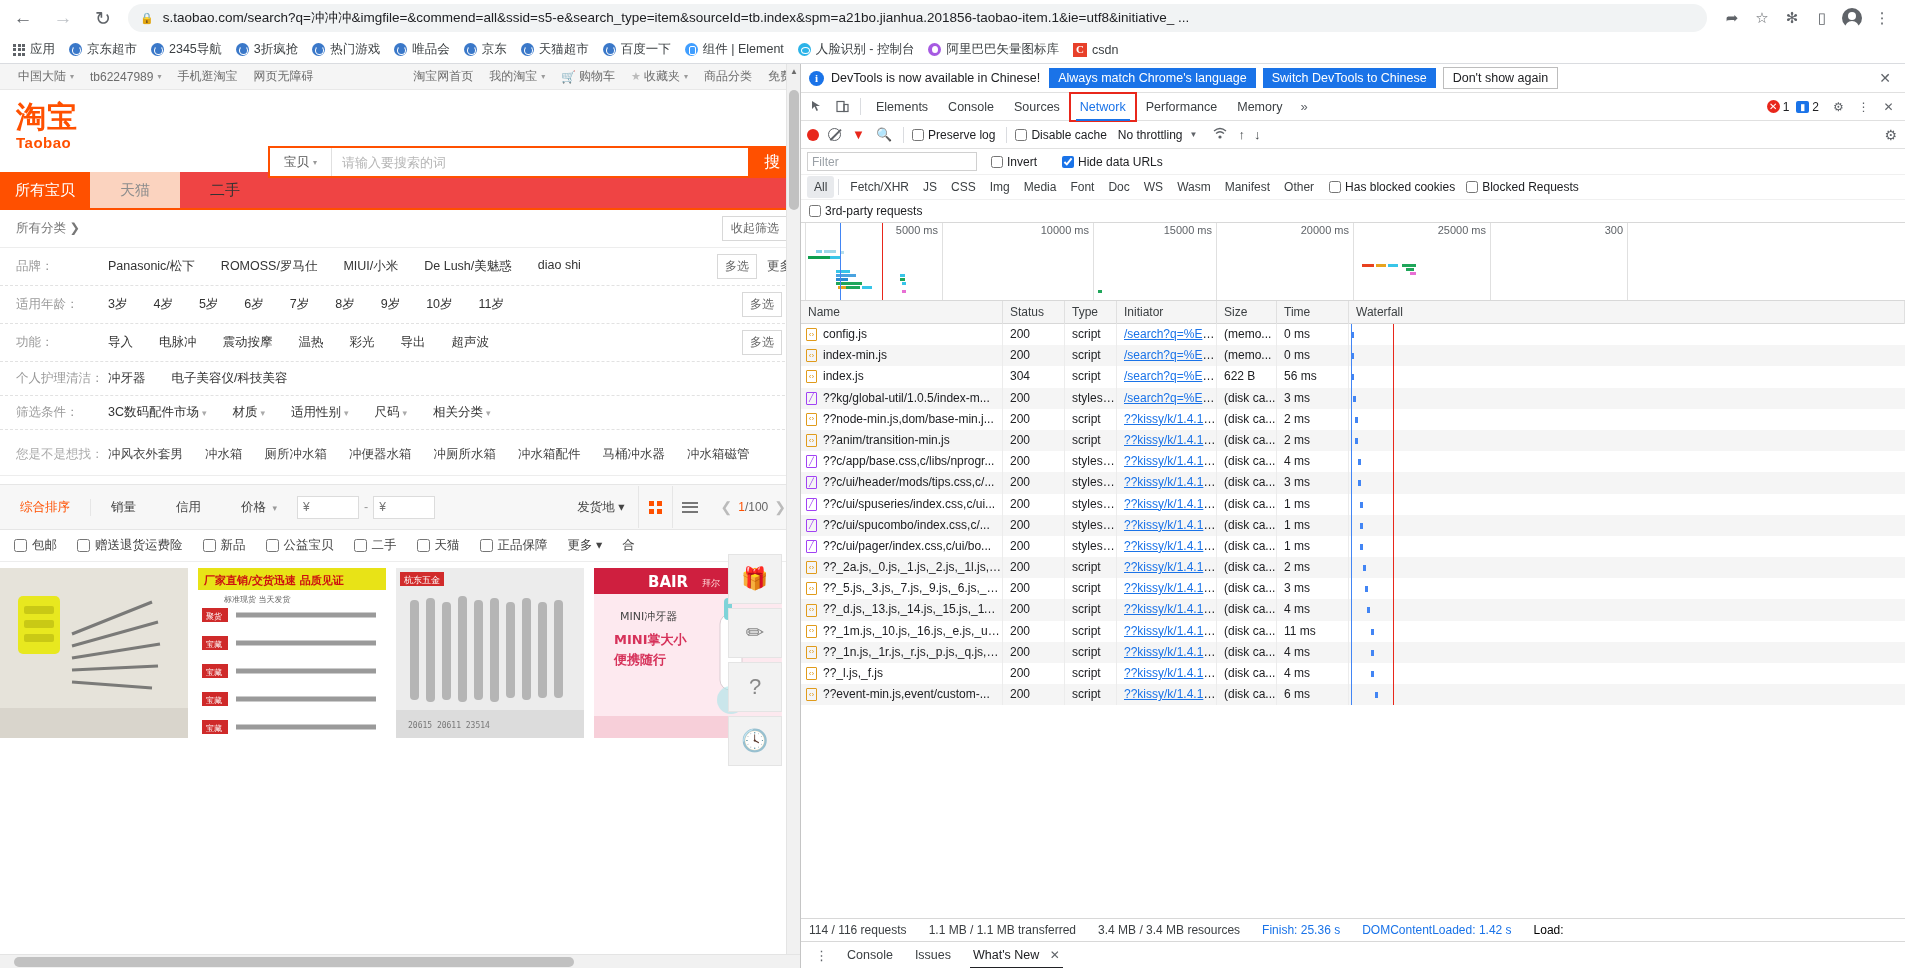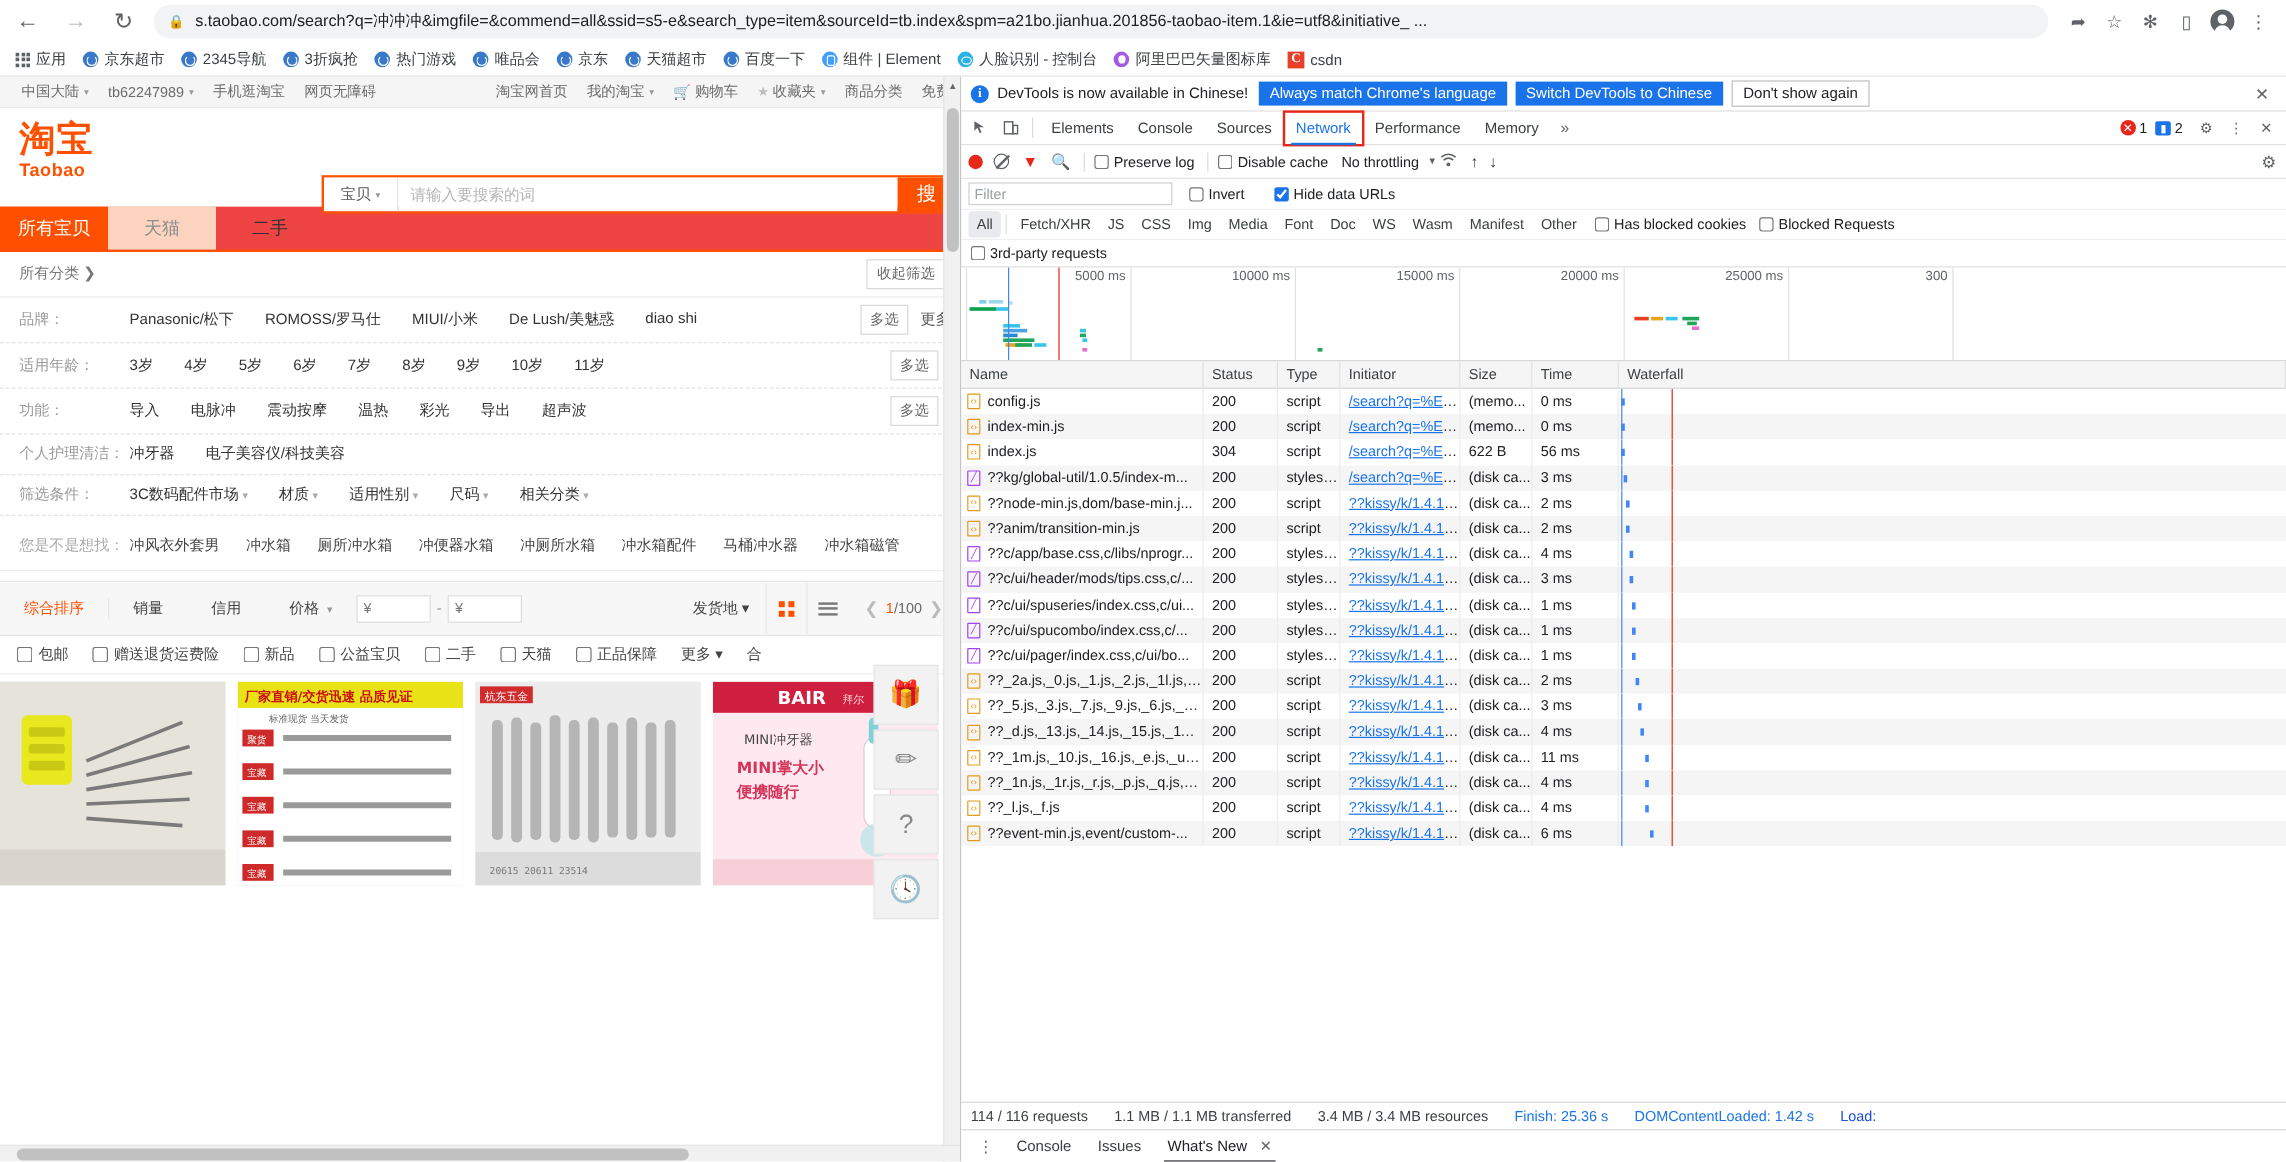--- a/index.html
+++ b/index.html
@@ -314,21 +314,21 @@
   }
   .clear-ic:after {
     content:""; position:absolute; left:-1px; top:5px; width:15px; height:1.6px;
     background:#5f6368; transform:rotate(-45deg);
   }
   .funnel { color:#e8271b; cursor:pointer; margin-right:11px; font-size:13px; }
   .mag { color:#5f6368; cursor:pointer; margin-right:11px; font-size:13px; }
   .tb-check { display:flex; align-items:center; margin-right:11px; cursor:pointer; white-space:nowrap; }
   .tb-check input { margin:0 4px 0 0; width:12px; height:12px; }
   .vdiv { width:1px; height:16px; background:#dadce0; margin:0 8px 0 0; }
-  .throttle { display:flex; align-items:center; margin-right:3px; cursor:pointer; white-space:nowrap;text-align:center; }
+  .throttle { display:flex; align-items:center; margin-right:16px; cursor:pointer; white-space:nowrap;text-align:center; }
   .throttle .caret { font-size:8px; margin-left:7px; color:#5f6368; }
   .wifi-ic { color:#5f6368; margin-right:11px; cursor:pointer; font-size:12px; }
   .ul-ic, .dl-ic { color:#3c4043; cursor:pointer; margin-right:9px; font-size:13px; font-weight:bold; }
   .gear-r { margin-left:auto; color:#5f6368; padding-right:8px; cursor:pointer; font-size:14px; }
 
   .dt-filter {
     display:flex; align-items:center; height:26px; border-bottom:1px solid #f0f0f0;
     padding-left:6px; flex:0 0 auto;
   }
   .filt-input {
@@ -987,21 +987,21 @@
         <span>3rd-party requests</span>
       </label>
     </div>
 
     <div class="overview">
       <div class="ov-left"></div>
       <div class="ov-body">
         <div class="ov-tick" style="left:0;width:137px;">
           <span>5000 ms</span>
         </div>
-        <div class="ov-tick" style="left:137px;width:137px;">
+        <div class="ov-tick" style="left:151px;width:137px;">
           <span>10000 ms</span>
         </div>
         <div class="ov-tick" style="left:274px;width:137px;">
           <span>15000 ms</span>
         </div>
         <div class="ov-tick" style="left:411px;width:137px;">
           <span>20000 ms</span>
         </div>
         <div class="ov-tick" style="left:548px;width:137px;">
           <span>25000 ms</span>
@@ -1339,21 +1339,21 @@
           </div>
         </div>
     </div>
 
     <div class="dt-status">
       <span class="sgroup">114 / 116 requests</span>
       <span class="sgroup">1.1 MB / 1.1 MB transferred</span>
       <span class="sgroup">3.4 MB / 3.4 MB resources</span>
       <span class="sgroup blue">Finish: 25.36 s</span>
       <span class="sgroup blue">DOMContentLoaded: 1.42 s</span>
-      <span class="sgroup" style="color:#1d4ed8;">Load:</span>
+      <span class="sgroup" style="color:#000000;">Load:</span>
     </div>
 
     <div class="dt-drawer">
       <span class="kebab">⋮</span>
       <span class="dtab2">Console</span>
       <span class="dtab2">Issues</span>
       <span class="dtab2 sel">
         <span>What's New</span>
         <span class="x">✕</span>
       </span>

